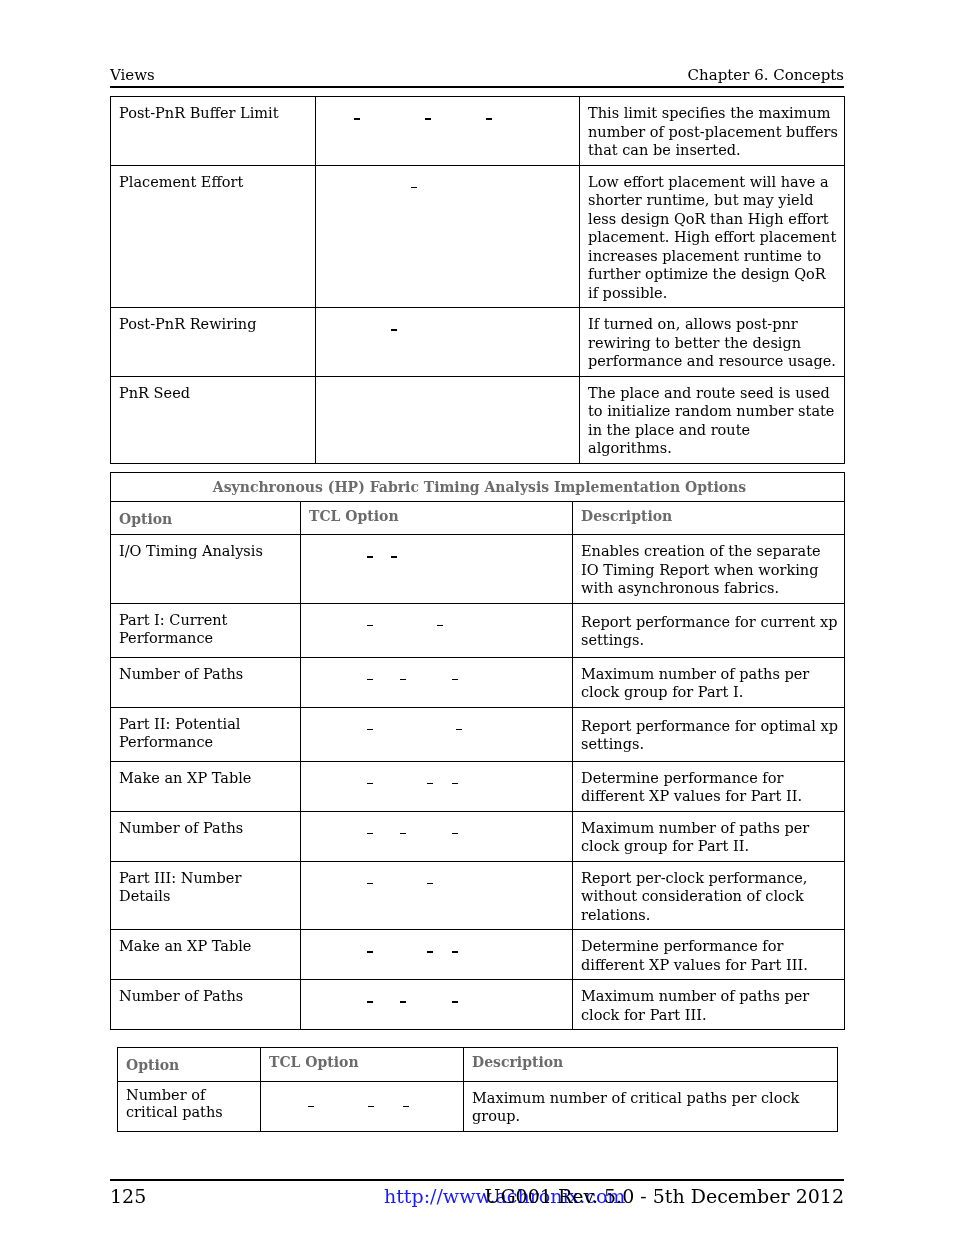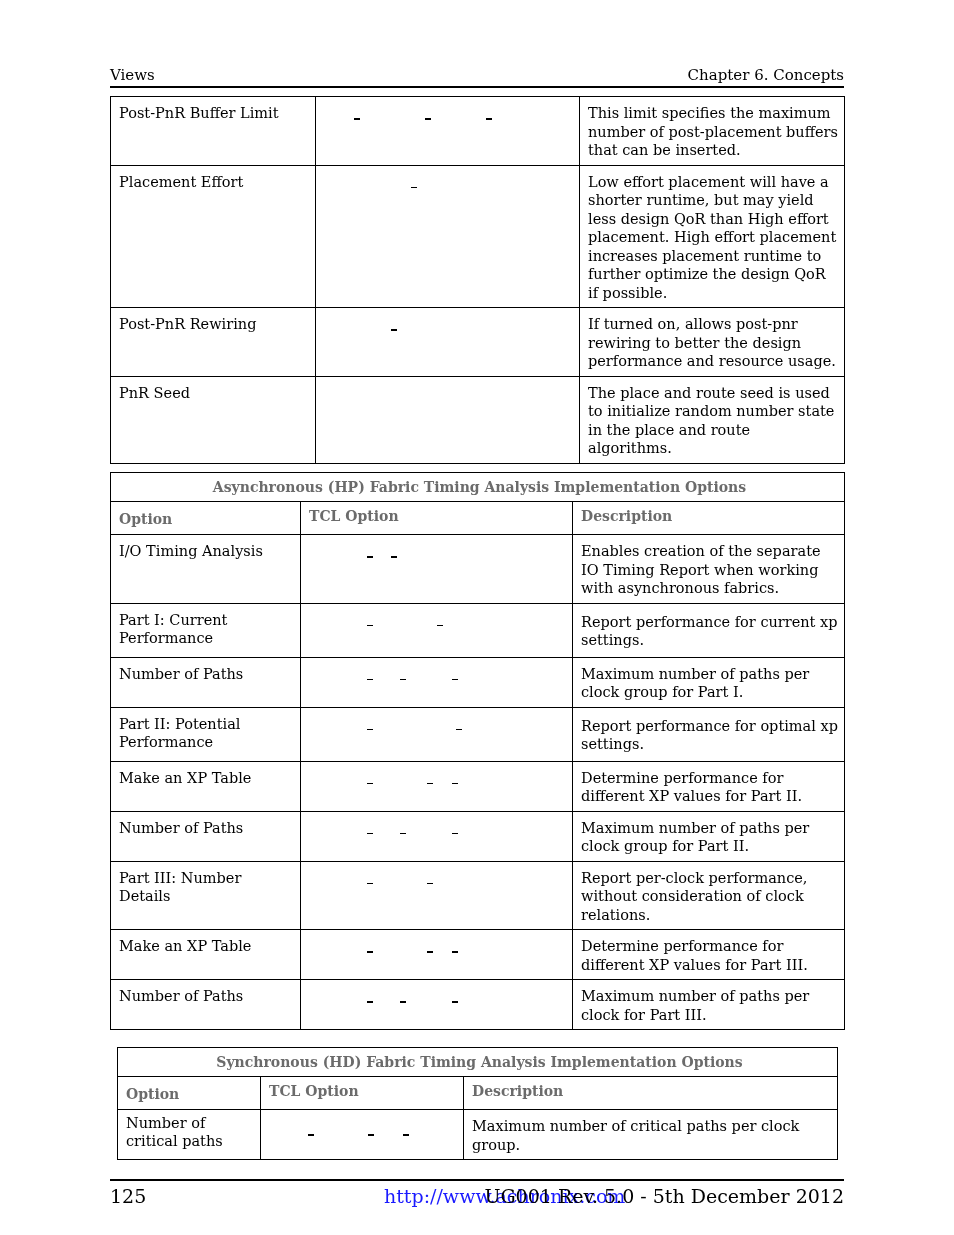--- a/index.html
+++ b/index.html
@@ -168,23 +168,20 @@
     </tbody>
   </table>
 
   <table id="t3" style="left:117px; top:1035px; width:720px;">
     <colgroup>
         <col style="width:143px">
         <col style="width:203px">
         <col style="width:374px">
       </colgroup>
     <thead>
-      <tr style="height:28px">
-          <th colspan="3" class="cap">Synchronous (HD) Fabric Timing Analysis Implementation Options</th>
-        </tr>
       <tr style="height:30px">
         <th class="colh" style="padding-top:8px">Option</th>
         <th class="colh">TCL Option</th>
         <th class="colh">Description</th>
       </tr>
     </thead>
     <tbody>
       <tr style="height:47px">
         <td style="padding-top:5px;line-height:17.5px">Number of critical paths</td>
         <td class="tcl">

